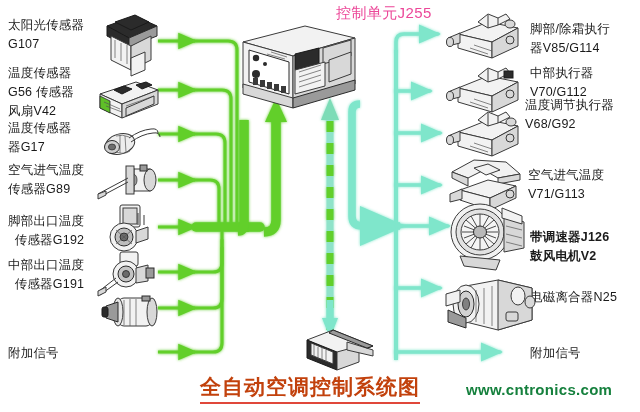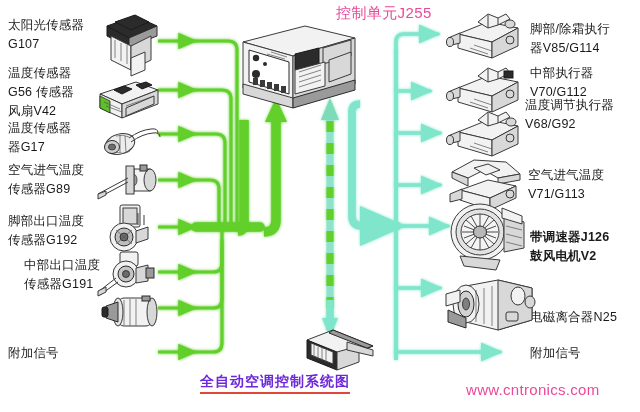--- a/index.html
+++ b/index.html
@@ -26,34 +26,35 @@
   .title-top{
     position:absolute;
     font-size:15px;
     color:#ec4899;
     left:336px;top:4px;
     letter-spacing:.4px;
   }
   .title-bottom{
     position:absolute;
     left:200px;top:373px;
-    font-size:14px;
+    font-size:21px;
     font-weight:bold;
-    color:#6d28d9;
+    color:#c2410c;
     letter-spacing:1px;
     border-bottom:2px solid #e0473a;
     padding-bottom:1px;
     font-family:"DejaVu Sans","Liberation Sans",sans-serif;
   }
   .watermark{
     position:absolute;
     left:466px;top:381px;
     font-size:15px;
-    color:#ec4899;
+    color:#15803d;
     letter-spacing:.3px;
+    font-weight:bold;
   }
 
   
   svg.layer{position:absolute;left:0;top:0;width:640px;height:412px;overflow:visible;}
   svg.layer.wires{z-index:1;}
   svg.layer.parts{z-index:2;}
 
   .pt-fill-lt{fill:#f2f2f2;stroke:#3a3a3a;stroke-width:1;}
   .pt-fill-md{fill:#d8d8d8;stroke:#3a3a3a;stroke-width:1;}
   .pt-fill-dk{fill:#9a9a9a;stroke:#2a2a2a;stroke-width:1;}
@@ -338,36 +339,36 @@
 
   <div class="lbl lbl-left" style="left:8px;top:16px;">太阳光传感器
 G107</div>
   <div class="lbl lbl-left" style="left:8px;top:64px;">温度传感器
 G56  传感器
 风扇V42</div>
   <div class="lbl lbl-left" style="left:8px;top:119px;">温度传感器
 器G17</div>
   <div class="lbl lbl-left" style="left:8px;top:161px;">空气进气温度
 传感器G89</div>
-  <div class="lbl lbl-left" style="left:8px;top:212px;">脚部出口温度
+  <div class="lbl lbl-left" style="left:8px;top:212px;text-align:right;">脚部出口温度
 传感器G192</div>
-  <div class="lbl lbl-left" style="left:24px;top:256px;">中部出口温度
+  <div class="lbl lbl-left" style="left:8px;top:256px;text-align:right;">中部出口温度
 传感器G191</div>
   <div class="lbl lbl-left" style="left:8px;top:344px;">附加信号</div>
 
   <div class="lbl lbl-left" style="left:530px;top:20px;">脚部/除霜执行
 器V85/G114</div>
   <div class="lbl lbl-left" style="left:530px;top:64px;">中部执行器
 V70/G112</div>
   <div class="lbl lbl-left" style="left:525px;top:96px;">温度调节执行器
 V68/G92</div>
   <div class="lbl lbl-left" style="left:528px;top:166px;">空气进气温度
 V71/G113</div>
   <div class="lbl lbl-left" style="left:530px;top:228px;font-weight:bold;">带调速器J126
 鼓风电机V2</div>
-  <div class="lbl lbl-left" style="left:530px;top:288px;margin-top:20px;">电磁离合器N25</div>
+  <div class="lbl lbl-left" style="left:530px;top:288px;">电磁离合器N25</div>
   <div class="lbl lbl-left" style="left:530px;top:344px;">附加信号</div>
 
   <div class="title-bottom">全自动空调控制系统图</div>
 
   <div class="watermark">www.cntronics.com</div>
 
 </div>
 
 </body></html>

